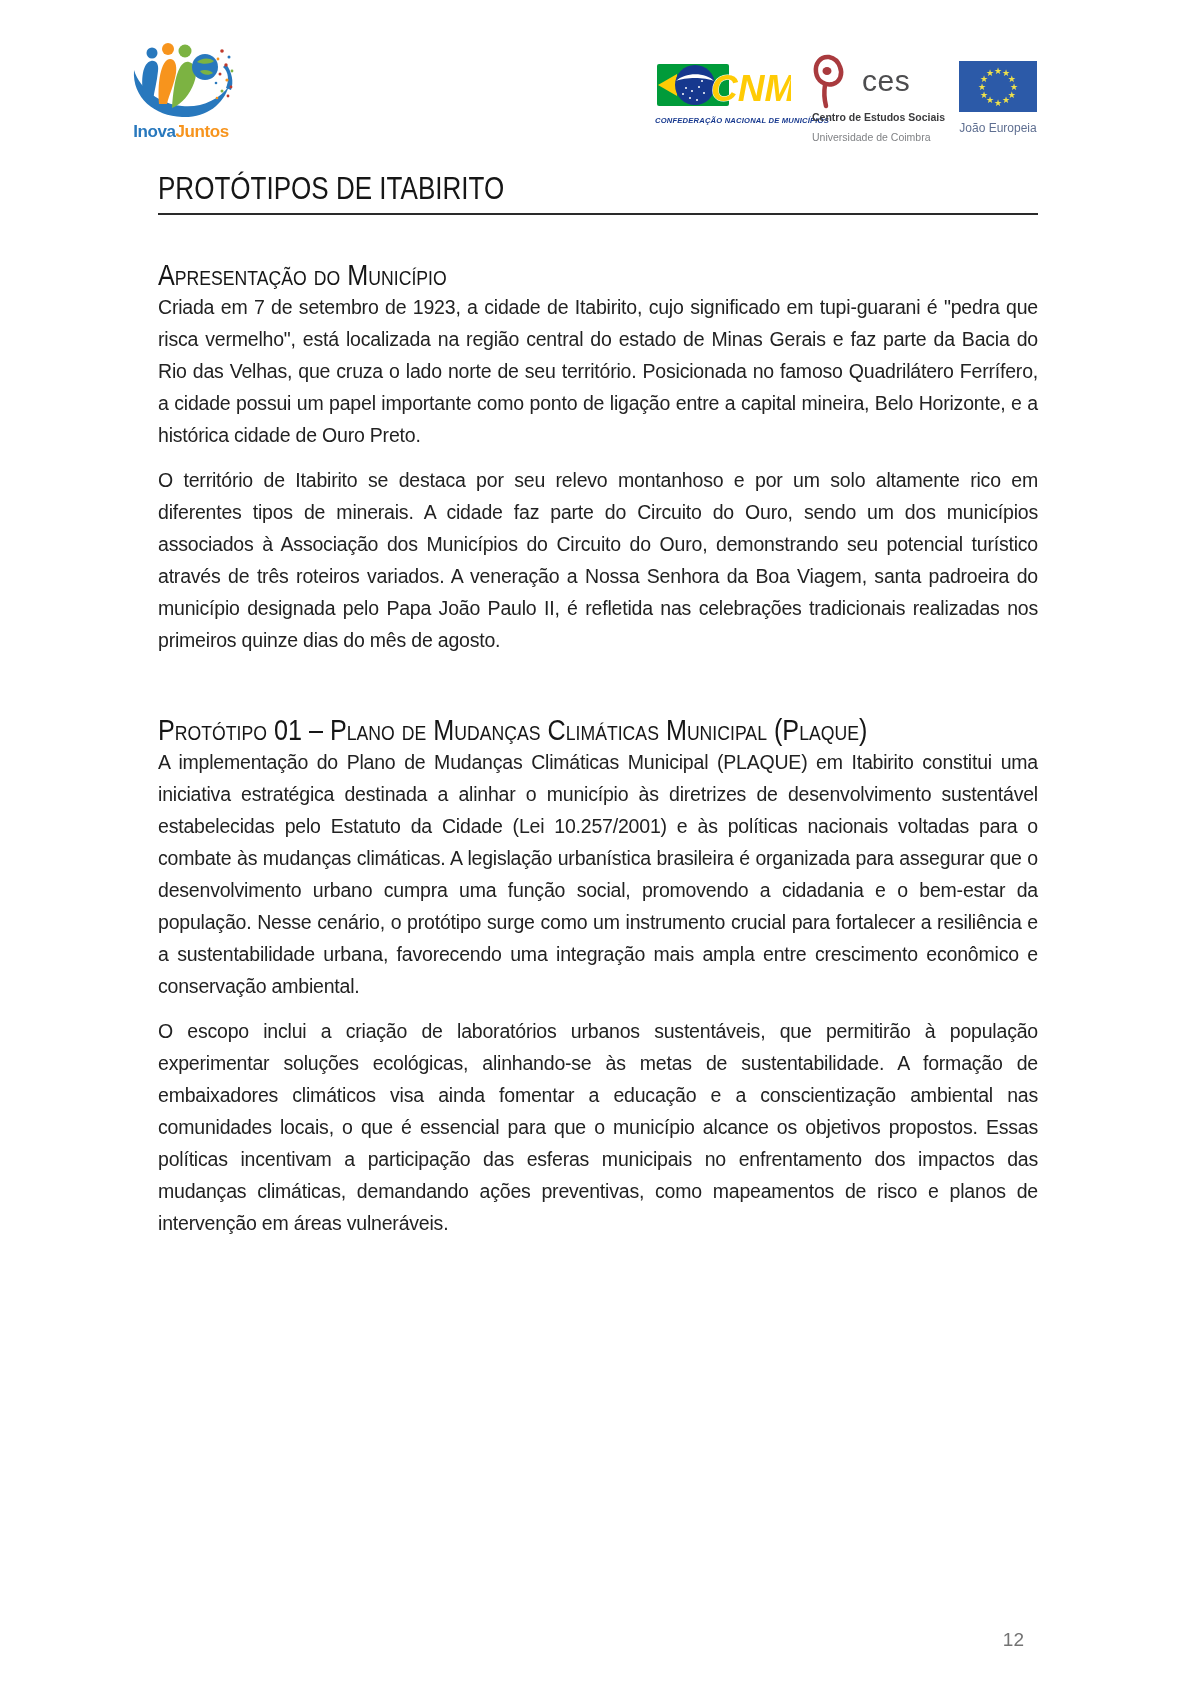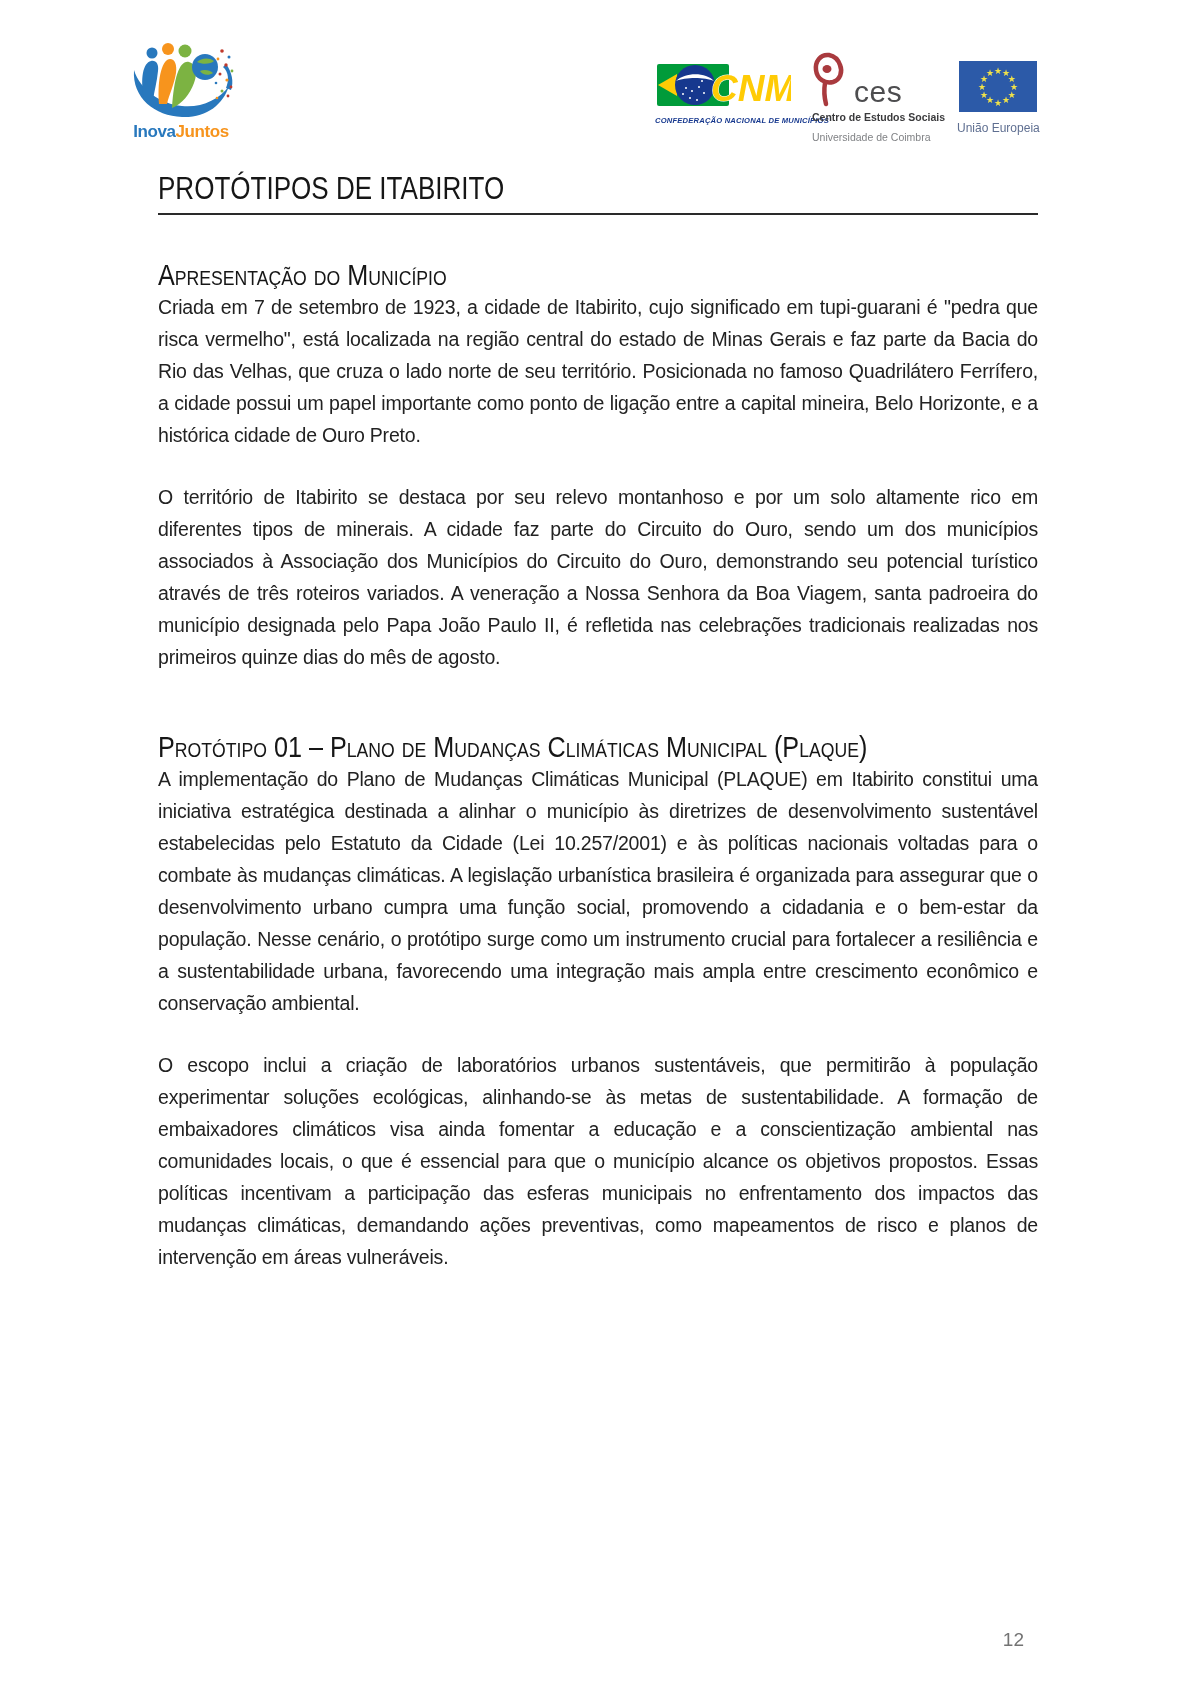--- a/index.html
+++ b/index.html
@@ -9,21 +9,21 @@
   }
   
   .logo{position:absolute;}
   .logo-inova{left:125px;top:38px;width:112px;text-align:center;}
   .inova-wordmark{font-size:17px;font-weight:bold;letter-spacing:-0.4px;line-height:16px;margin-top:-2px;}
   .inova-wordmark .blue{color:#2878bd;}
   .inova-wordmark .orange{color:#f7941d;}
   .logo-cnm{left:655px;top:60px;width:136px;text-align:left;}
   .cnm-caption{font-size:7.6px;font-weight:bold;font-style:italic;color:#16388e;letter-spacing:0.2px;margin-top:2px;white-space:nowrap;}
   .logo-ces{left:812px;top:55px;width:128px;}
-  .ces-top{display:flex;align-items:flex-end;gap:8px;height:52px;}
+  .ces-top{display:flex;align-items:center;gap:16px;height:52px;}
   .ces-acronym{font-size:30px;color:#4d4d4f;line-height:30px;letter-spacing:0.5px;}
   .ces-cap1{font-size:10.5px;font-weight:bold;color:#3a3a3c;margin-top:4px;white-space:nowrap;}
   .ces-cap2{font-size:10.5px;color:#808285;margin-top:8px;white-space:nowrap;}
   .logo-eu{left:957px;top:61px;width:82px;text-align:center;}
   .eu-caption{font-size:12px;color:#5f6f91;margin-top:5px;white-space:nowrap;}
   
   .content{position:absolute;left:158px;top:172px;width:880px;}
   h1.doc-title{
     margin:0;font-size:31px;font-weight:400;color:#161616;line-height:34px;
     letter-spacing:0;transform:scaleX(0.84);transform-origin:0 100%;white-space:nowrap;
@@ -33,21 +33,21 @@
     margin:0;font-size:30px;font-weight:400;color:#161616;line-height:32px;
     font-variant:small-caps;transform:scaleX(0.84);transform-origin:0 50%;white-space:nowrap;
   }
   h2.sec-1{margin-top:44px;}
   h2.sec-2{margin-top:58px;}
   p.body{
     margin:0;text-align:justify;font-size:19.5px;line-height:32px;color:#222222;
     letter-spacing:-0.2px;
   }
   p.p-first{}
-  p.p-next{margin-top:30px;}
+  p.p-next{margin-top:13px;}
   
   .page-number{position:absolute;top:1629px;right:166px;font-size:19px;color:#737373;}
 </style>
 </head>
 <body>
 
 <div class="logo logo-inova">
   <svg width="108" height="84" viewBox="0 0 108 84">
 
     <path d="M7,32 C5,60 28,78 55,79 C79,80 96,67 102,48 C92,62 74,70 55,68 C34,66 13,52 7,32 Z" fill="#2878bd"></path>
@@ -125,21 +125,21 @@
         <text x="52.9" y="36.5">★</text>
         <text x="47" y="42.4">★</text>
       <text x="39" y="44.5">★</text>
         <text x="31" y="42.4">★</text>
         <text x="25.1" y="36.5">★</text>
       <text x="23" y="28.5">★</text>
         <text x="25.1" y="20.5">★</text>
         <text x="31" y="14.6">★</text>
     </g>
   </svg>
-  <div class="eu-caption">União Europeia</div>
+  <div class="eu-caption">João Europeia</div>
 </div>
 
 <div class="content">
   <h1 class="doc-title">PROTÓTIPOS DE ITABIRITO</h1>
   <hr class="title-rule">
 
   <h2 class="sec sec-1">Apresentação do Município</h2>
   <p class="body p-first">Criada em 7 de setembro de 1923, a cidade de Itabirito, cujo significado em tupi-guarani é "pedra que risca vermelho", está localizada na região central do estado de Minas Gerais e faz parte da Bacia do Rio das Velhas, que cruza o lado norte de seu território. Posicionada no famoso Quadrilátero Ferrífero, a cidade possui um papel importante como ponto de ligação entre a capital mineira, Belo Horizonte, e a histórica cidade de Ouro Preto.</p>
   <p class="body p-next">O território de Itabirito se destaca por seu relevo montanhoso e por um solo altamente rico em diferentes tipos de minerais. A cidade faz parte do Circuito do Ouro, sendo um dos municípios associados à Associação dos Municípios do Circuito do Ouro, demonstrando seu potencial turístico através de três roteiros variados. A veneração a Nossa Senhora da Boa Viagem, santa padroeira do município designada pelo Papa João Paulo II, é refletida nas celebrações tradicionais realizadas nos primeiros quinze dias do mês de agosto.</p>
 

